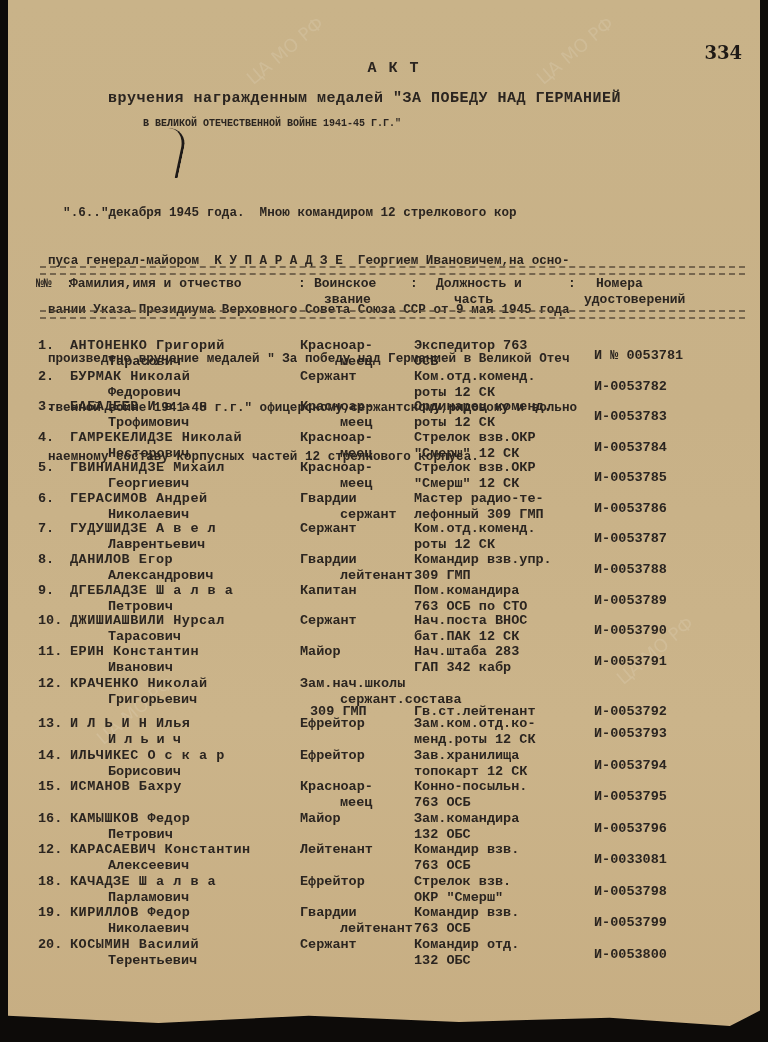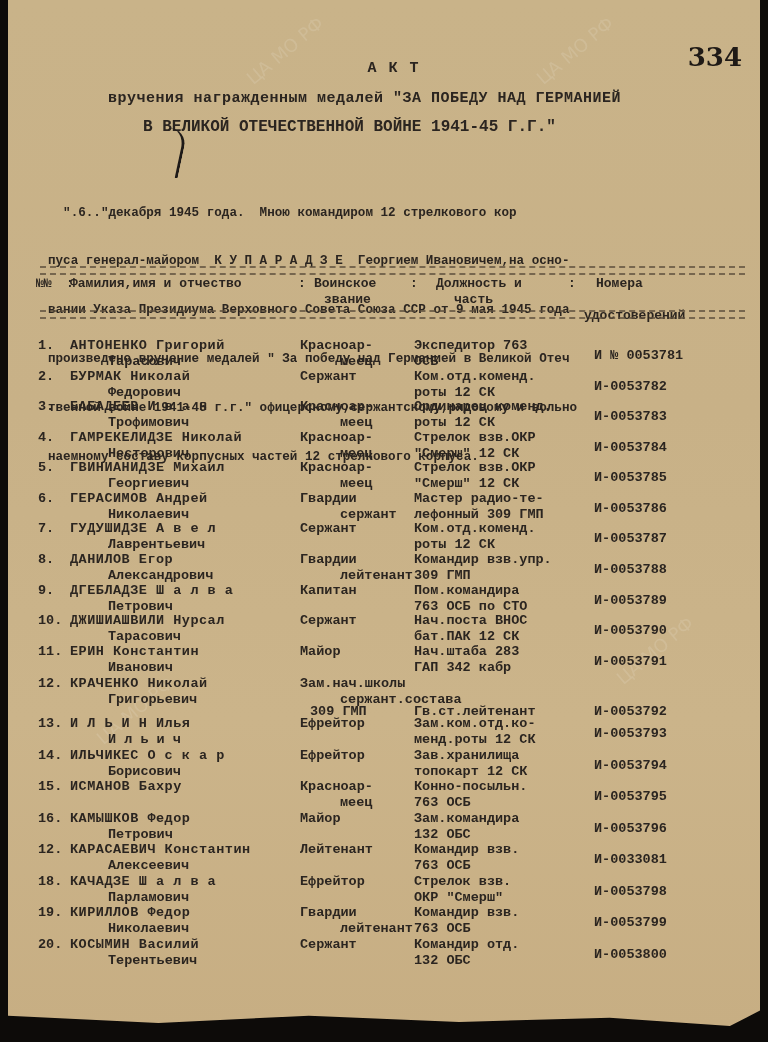--- a/index.html
+++ b/index.html
@@ -5,24 +5,24 @@
   html, body { margin:0; padding:0; }
   body { width:768px; height:1042px; background:#0d0b09; position:relative; overflow:hidden; }
   .paper {
     position:absolute; left:8px; top:0; width:752px; height:1026px;
     background: linear-gradient(180deg,#c9b389 0%,#c8b187 40%,#cbb48a 70%,#c7ae83 100%);
     color:#2b2520;
     font-family:"Liberation Mono","DejaVu Sans Mono",monospace;
     clip-path: polygon(0 0,100% 0,100% 98.5%,96% 100%,80% 99.2%,60% 99.6%,40% 99%,20% 99.7%,0 99%);
   }
   .watermark { position:absolute; color:rgba(255,255,255,0.12); font-family:"DejaVu Sans",sans-serif; font-size:18px; transform:rotate(-40deg); pointer-events:none; }
-  .pagenum { position:absolute; right:18px; top:42px; font-family:"DejaVu Serif",serif; font-size:26px; font-weight:bold; color:#1f1a16; }
+  .pagenum { position:absolute; right:18px; top:42px; font-family:"DejaVu Serif",serif; font-size:18px; font-weight:bold; color:#1f1a16; }
   .title { position:absolute; left:0; width:100%; top:60px; text-align:center; font-size:15px; letter-spacing:12px; font-weight:bold; padding-left:30px; box-sizing:border-box; }
   .subtitle { position:absolute; left:100px; top:90px; font-size:15px; font-weight:bold; letter-spacing:0.5px; white-space:nowrap; }
-  .subtitle2 { position:absolute; left:135px; top:118px; font-size:16px; font-weight:bold; white-space:nowrap; }
+  .subtitle2 { position:absolute; left:135px; top:118px; font-size:10px; font-weight:bold; white-space:nowrap; }
   .check { position:absolute; left:148px; top:128px; width:24px; height:50px; border-right:3px solid #1e1a18; transform:skewX(-12deg); border-radius:0 20px 0 0; }
   .body-text { position:absolute; left:40px; top:172px; width:700px; font-size:12.6px; line-height:16.3px; font-weight:bold; white-space:pre; }
   .dash { position:absolute; left:32px; width:705px; height:5px; border-top:2px dashed #5b4d3b; border-bottom:2px dashed #5b4d3b; opacity:0.75; }
   .hdr { position:absolute; top:276px; font-size:13px; font-weight:bold; white-space:pre; line-height:16px; }
   .row { position:absolute; left:0; width:752px; height:38px; font-size:13.5px; font-weight:bold; }
   .row span { position:absolute; white-space:nowrap; }
   .num { left:30px; top:0; }
   .fam { left:62px; top:0; letter-spacing:0.5px; }
   .pat { left:100px; top:16px; }
   .rank1 { left:292px; top:0; }
@@ -62,21 +62,21 @@
     <span class="hdr" style="left:58px;">:</span>
     <span class="hdr" style="left:62px;">Фамилия,имя и отчество</span>
     <span class="hdr" style="left:290px;">:</span>
     <span class="hdr" style="left:306px;">Воинское</span>
     <span class="hdr" style="left:316px;top:292px;">звание</span>
     <span class="hdr" style="left:402px;">:</span>
     <span class="hdr" style="left:428px;">Должность и</span>
     <span class="hdr" style="left:446px;top:292px;">часть</span>
     <span class="hdr" style="left:560px;">:</span>
     <span class="hdr" style="left:588px;">Номера</span>
-    <span class="hdr" style="left:576px;top:308px;">удостоверений</span>
+    <span class="hdr" style="left:576px;top:292px;">удостоверений</span>
   </div>
 
   <div class="dash" style="top:310px;"></div>
 
   <div>
     <div class="row" style="top:338px;">
         <span class="num">1.</span>
         <span class="fam">АНТОНЕНКО Григорий</span>
         <span class="pat">Тарасович</span>
         <span class="rank1">Красноар-</span>

